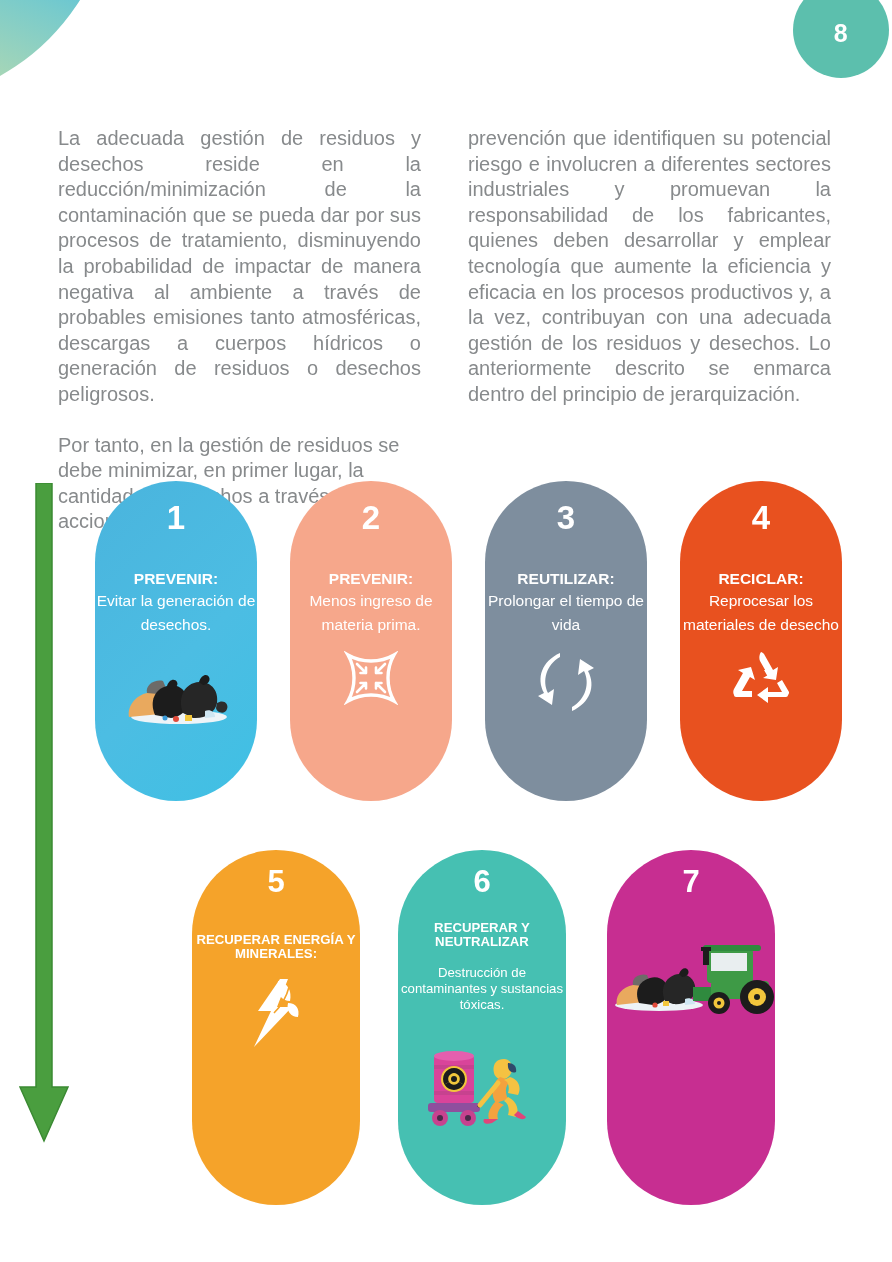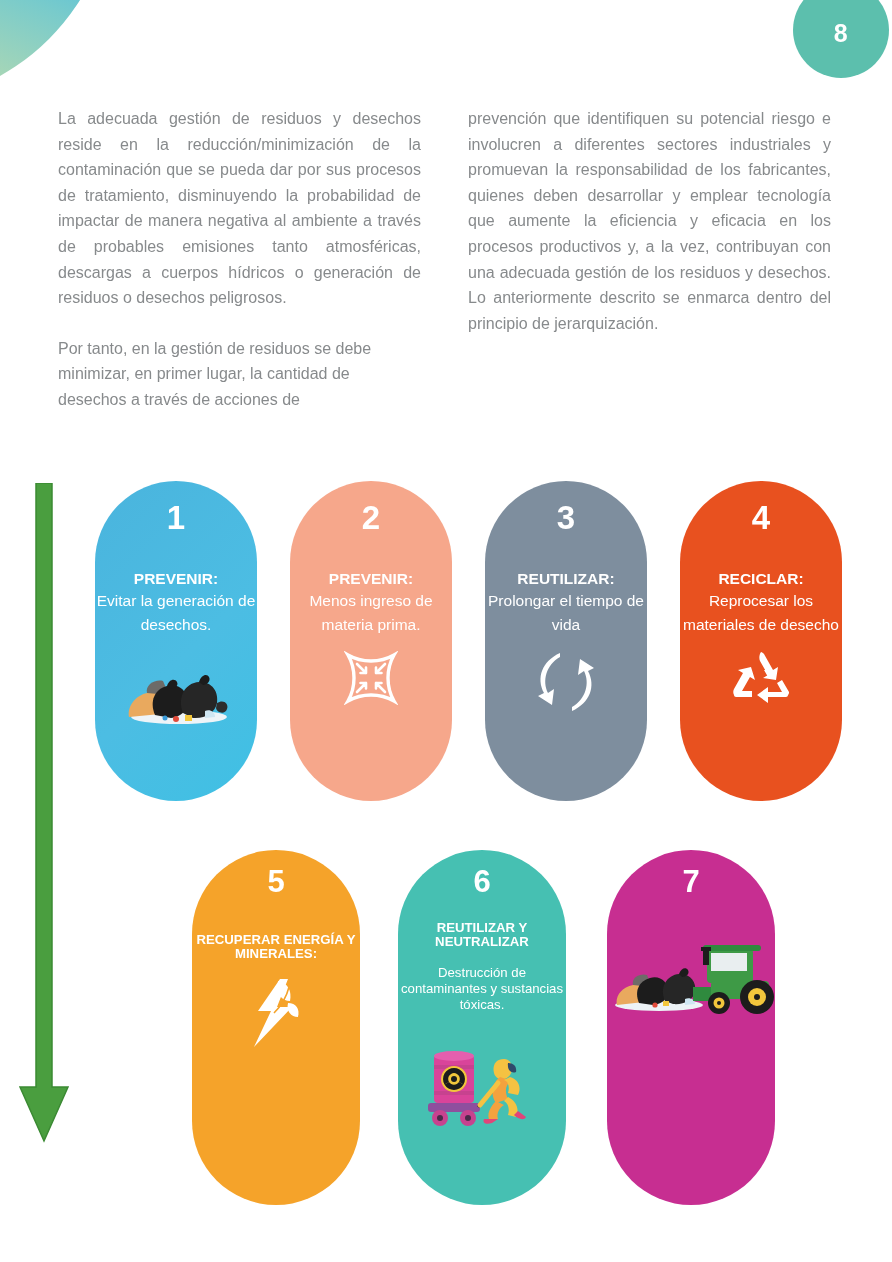--- a/index.html
+++ b/index.html
@@ -45,23 +45,24 @@
     font-size: 25px;
     font-weight: bold;
     letter-spacing: 0.5px;
   }
 
   
   .col {
     position: absolute;
     width: 363px;
     color: #878a8c;
-    font-size: 16px;
+    font-size: 20px;
     line-height: 25.6px;
     text-align: justify;
+    margin-top: 20px;
   }
   .col p { margin: 0; }
   .col p + p { margin-top: 25px; }
   #col-left  { left: 58px;  top: 106px; }
   #col-right { left: 468px; top: 106px; }
   #col-left p:last-child { text-align: left; }
   #col-right p:last-child { text-align: justify; }
 
   
   #flow-arrow {
@@ -256,21 +257,21 @@
       <path d="M36,2 L14,34 L27,34 L10,70 L48,30 L33,30 L44,2 Z" fill="#ffffff"></path>
       <path d="M34,4 C44,6 48,14 46,24 C38,24 32,18 34,4 Z" fill="#ffffff"></path>
       <path d="M44,26 C52,26 56,32 54,40 C47,40 42,34 44,26 Z" fill="#ffffff"></path>
       <path d="M30,36 C36,30 42,22 45,10" stroke="#f5a32a" stroke-width="1.6" fill="none"></path>
     </svg>
   </div>
 </div>
 
 <div id="pill-6" class="pill row2">
   <div class="pnum">6</div>
-  <div class="ptitle">REUTILIZAR Y NEUTRALIZAR</div>
+  <div class="ptitle">RECUPERAR Y NEUTRALIZAR</div>
   <div class="pdesc">Destrucción de contaminantes y sustancias tóxicas.</div>
   <div class="picon">
     <svg width="120" height="96" viewBox="0 0 120 96">
 
       <rect x="6" y="72" width="52" height="9" rx="3" fill="#8e4f9e"></rect>
       <circle cx="18" cy="87" r="8" fill="#c7428f"></circle>
         <circle cx="18" cy="87" r="3" fill="#4a2a4a"></circle>
       <circle cx="46" cy="87" r="8" fill="#c7428f"></circle>
         <circle cx="46" cy="87" r="3" fill="#4a2a4a"></circle>
 

